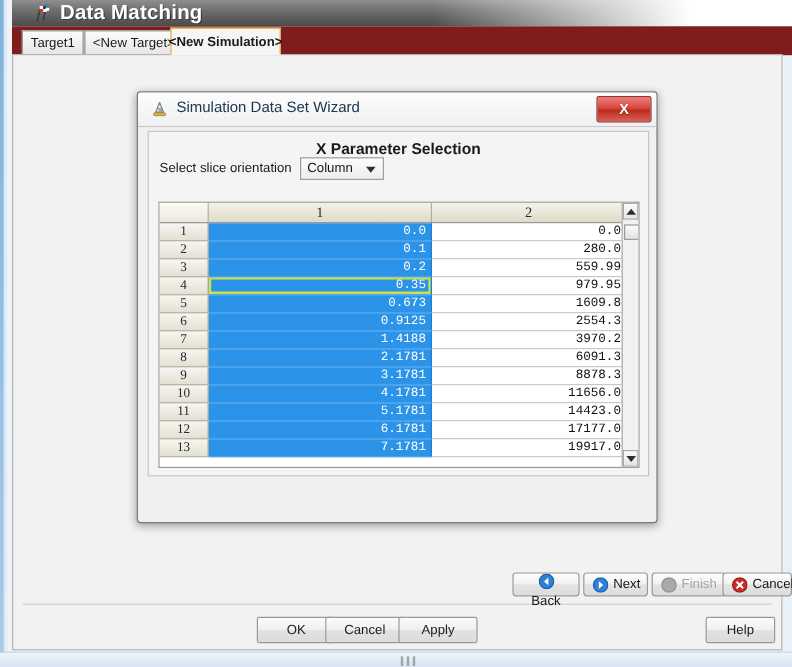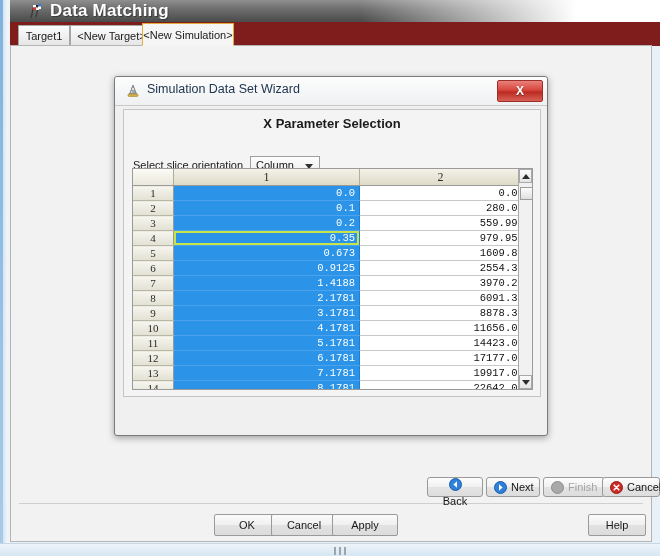--- a/index.html
+++ b/index.html
@@ -76,21 +76,21 @@
     border:1px solid #a6a6a6; border-bottom:none;
     font-size:11px; color:#1a1a1a;
     display:flex; align-items:center; justify-content:center;
     padding:0 7px; box-sizing:border-box;
     white-space:nowrap;
   }
   .tab.active {
     top:1px; height:23px;
     background:#f5f5f5;
     border:1px solid #e2a93b; border-bottom:1px solid #f5f5f5;
-    font-weight:normal;
+    font-weight:bold;
     z-index:3;
   }
 
   
   .content-panel {
     position:absolute; left:10px; top:45px; width:642px; height:497px;
     background:#f2f2f2;
     border:1px solid #b4b4b4;
     box-sizing:border-box;
   }
@@ -153,21 +153,21 @@
     position:absolute; left:8px; top:32px; width:418px; height:288px;
     background:#f4f4f4;
     border:1px solid #c4c4c4;
     box-sizing:border-box;
   }
   .step-title {
     position:absolute; left:0; top:6px; width:100%;
     text-align:center; font-size:13px; font-weight:bold; color:#1b1b1b;
   }
   .orient-row {
-    position:absolute; left:9px; top:45px; height:20px;
+    position:absolute; left:9px; top:20px; height:20px;
     display:flex; align-items:center; gap:7px;
   }
   .orient-label { font-size:11px; color:#1a1a1a; white-space:nowrap; }
   .combo {
     width:70px; height:19px;
     background:linear-gradient(to bottom,#fdfdfd,#ededed);
     border:1px solid #9e9e9e;
     display:flex; align-items:center;
     font-size:11px; color:#141414;
     padding-left:5px; box-sizing:border-box;
@@ -403,25 +403,20 @@
               <tr>
                 <td class="rowhdr">12</td>
                 <td class="c1">6.1781</td>
                 <td class="c2">17177.0</td>
               </tr>
               <tr>
                 <td class="rowhdr">13</td>
                 <td class="c1">7.1781</td>
                 <td class="c2">19917.0</td>
               </tr>
-              <tr>
-                <td class="rowhdr">14</td>
-                <td class="c1">8.1781</td>
-                <td class="c2">22642.0</td>
-              </tr>
             </tbody>
         </table>
 
         <div class="vscroll">
           <div class="sbtn up">
             <span class="tri-up"></span>
           </div>
           <div class="thumb"></div>
           <div class="sbtn down">
             <span class="tri-down"></span>

